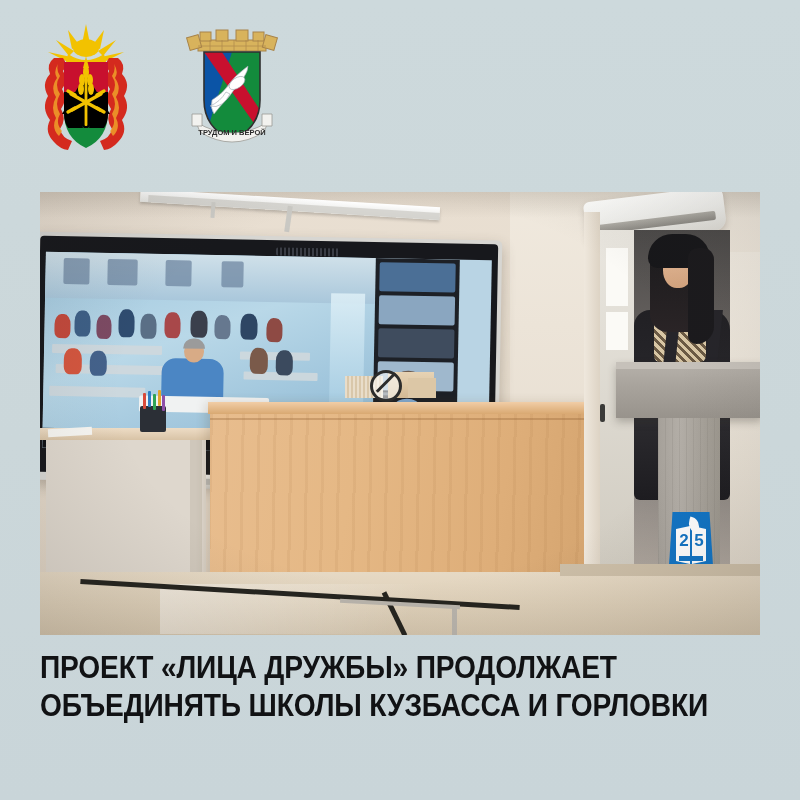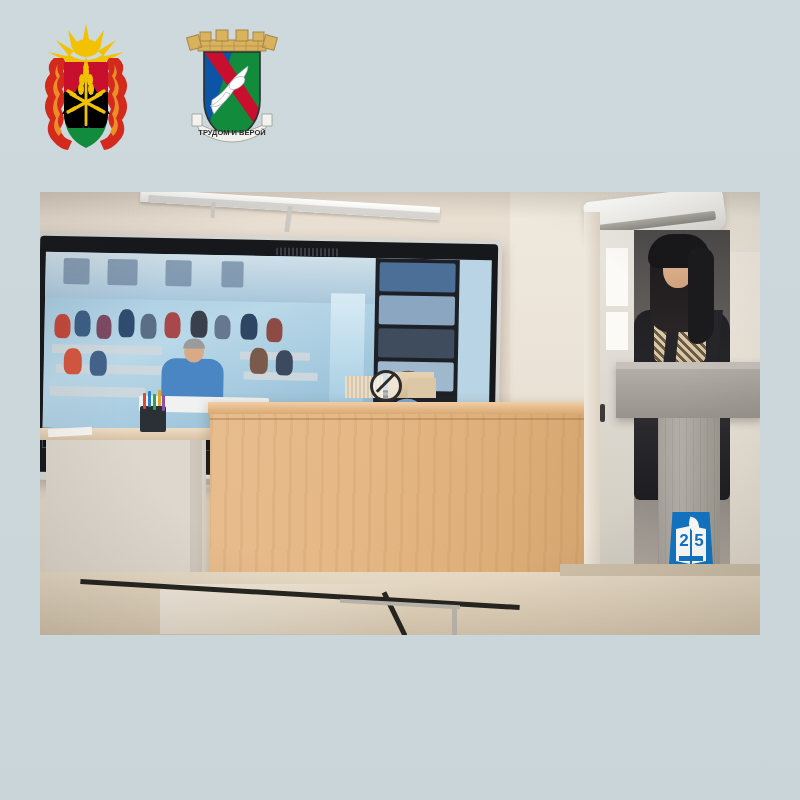--- a/index.html
+++ b/index.html
@@ -457,14 +457,18 @@
     <div class="ph base-r"></div>
     <div class="ph floor-shine"></div>
     <div class="ph floor-line1"></div>
     <div class="ph floor-line2"></div>
     <div class="ph table-edge"></div>
     <div class="ph table-leg"></div>
 
     <div class="ph photo-vig"></div>
   </div>
 
+  <div class="caption">
+    <div class="cap-line">ПРОЕКТ «ЛИЦА ДРУЖБЫ» ПРОДОЛЖАЕТ</div>
+    <div class="cap-line">ОБЪЕДИНЯТЬ ШКОЛЫ КУЗБАССА И ГОРЛОВКИ</div>
+  </div>
 
 </div>
 
 </body></html>

